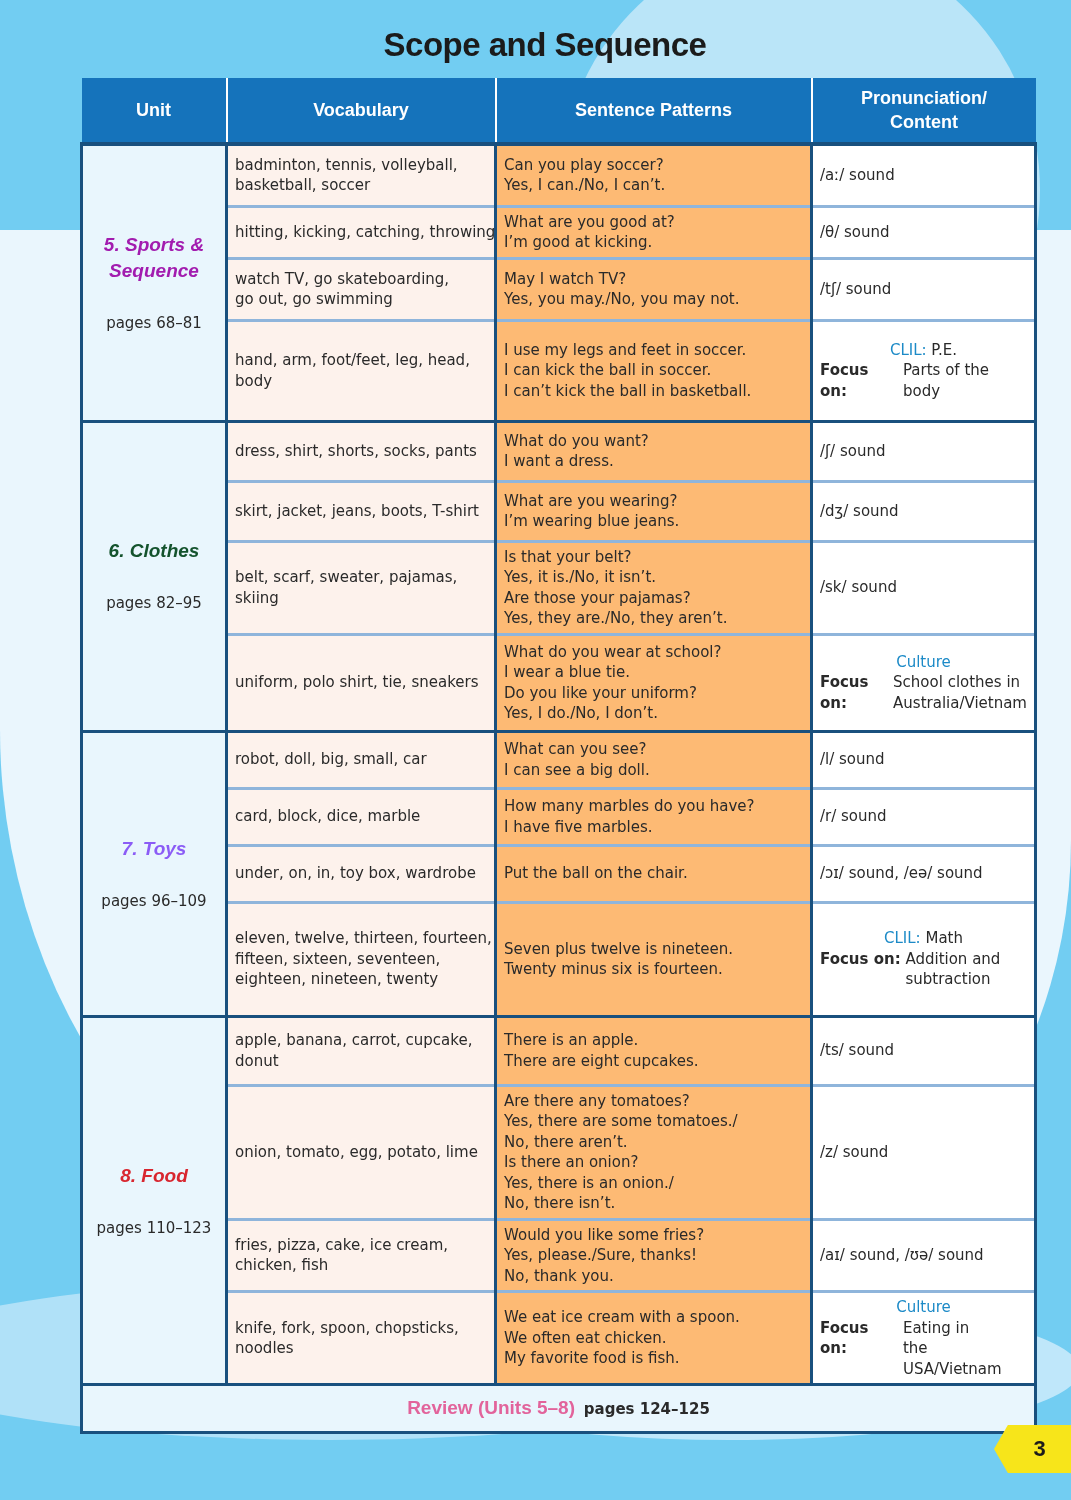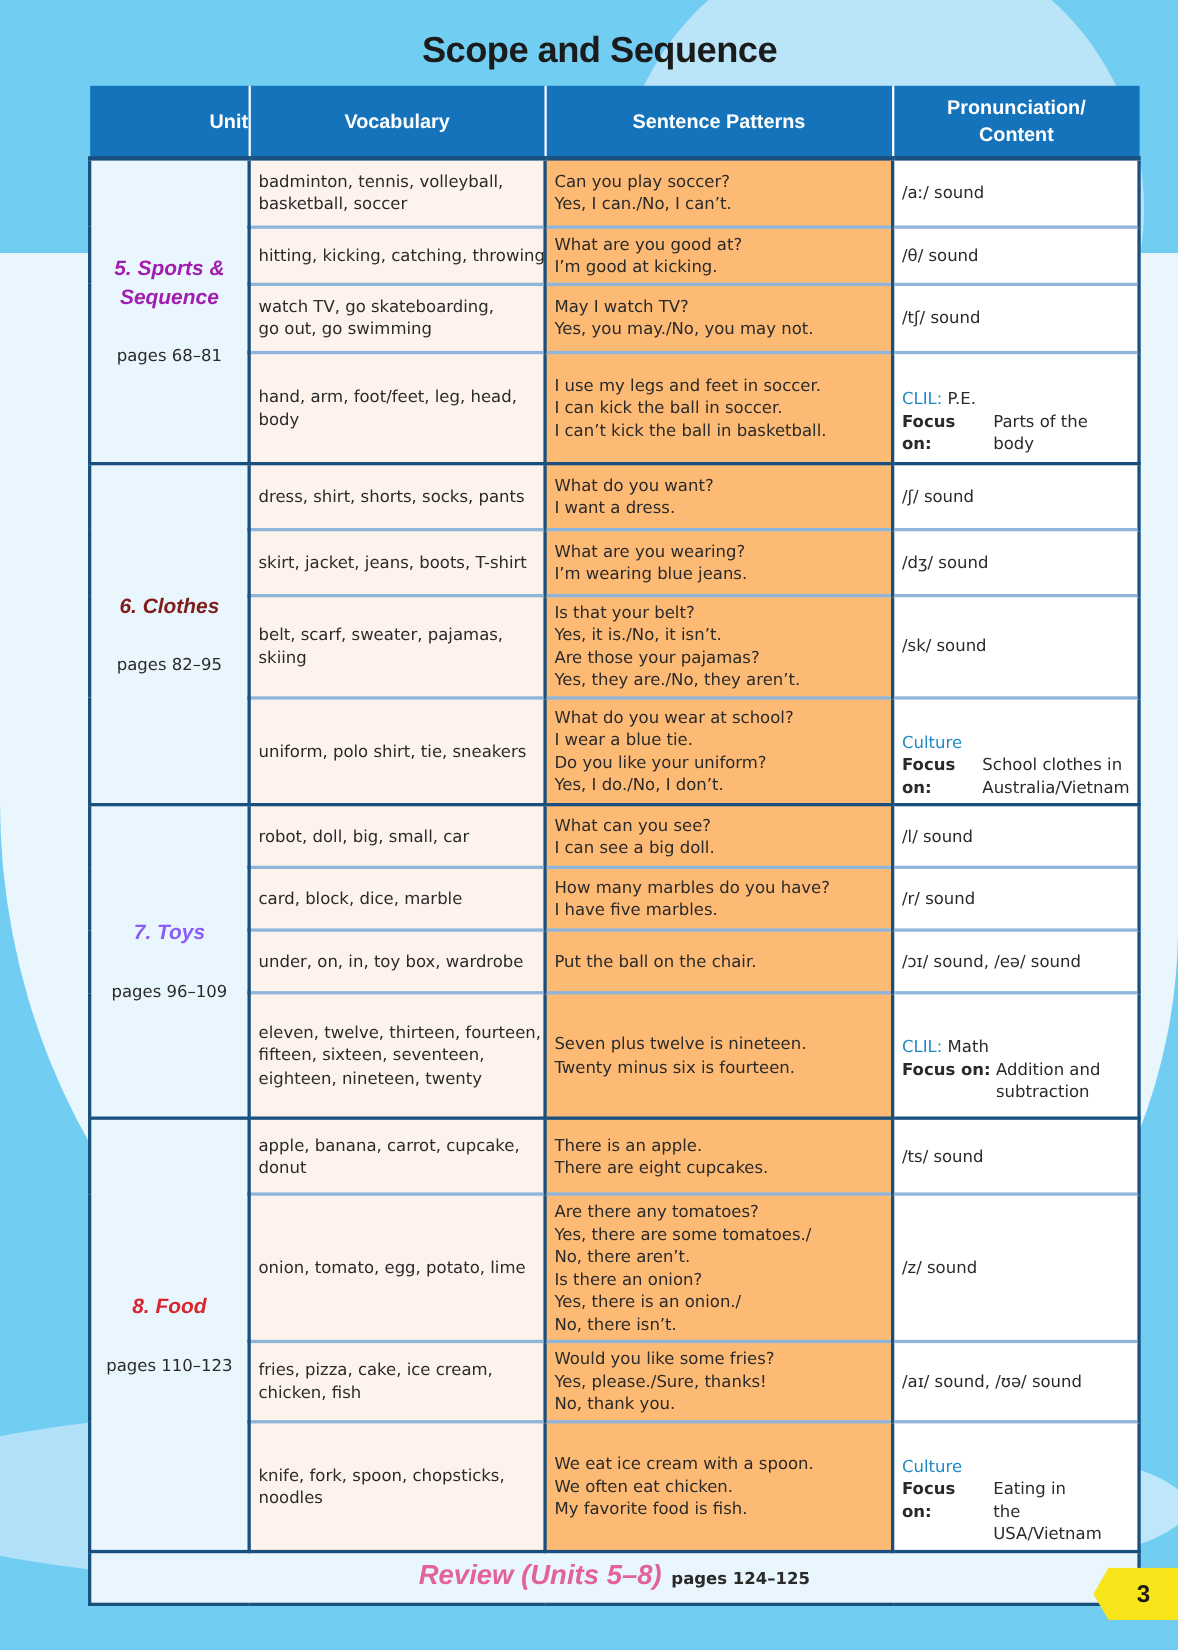--- a/index.html
+++ b/index.html
@@ -26,43 +26,43 @@
     position: absolute; left: 80px; top: 78px; width: 954px;
     border-collapse: collapse; table-layout: fixed;
     font-family: "DejaVu Sans", sans-serif; font-size: 15px; line-height: 20.5px;
   }
   table.scope th {
     background: #1573bb; color: #fff; font-weight: bold; font-size: 18px;
     font-family: "Liberation Sans", sans-serif; height: 66px; line-height: 24px;
     border-left: 2px solid #fff; border-right: 2px solid #fff; border-bottom: 4px solid #19507e;
     text-align: center;
   }
-  table.scope th:first-child { border-left: none; text-align: right; }
+  table.scope th:first-child { border-left: none; }
   table.scope th:last-child { border-right: none; }
 
   td { vertical-align: middle; padding: 4px 7px; color: #2a2a2a; }
   td.unit { background: #e9f6fd; text-align: center; border: 3px solid #19507e; }
   td.vocab { background: #fdf2ec; border-left: 3px solid #19507e; border-right: 3px solid #19507e; }
   td.sent { background: #fdba74; border-right: 3px solid #19507e; }
   td.pron { background: #ffffff; border-right: 3px solid #19507e; }
   tr.sub td.vocab, tr.sub td.sent, tr.sub td.pron { border-top: 3px solid #8fb5db; }
   tr.first td.vocab, tr.first td.sent, tr.first td.pron { border-top: 3px solid #19507e; }
   tr.last td.vocab, tr.last td.sent, tr.last td.pron { border-bottom: 3px solid #19507e; }
 
   .unit-name { font-family: "Liberation Sans", sans-serif; font-weight: bold; font-style: italic; font-size: 19px; line-height: 26px; }
   .unit-pages { font-size: 15px; margin-top: 29px; }
-  .pron .center { text-align: left; margin-top: 25px; }
+  .pron .center { text-align: center; }
   .kicker { color: #1c8ac7; }
   .focus-label { font-weight: bold; }
   .focus-wrap { display: flex; }
   .focus-wrap .val { white-space: pre-line; }
   .line { display: block; white-space: nowrap; }
 
   td.review { background: #e9f6fd; border: 3px solid #19507e; height: 48px; text-align: center; }
-  .review-label { color: #e2639b; font-family: "Liberation Sans", sans-serif; font-weight: bold; font-style: italic; font-size: 25px; }
+  .review-label { color: #e2639b; font-family: "Liberation Sans", sans-serif; font-weight: bold; font-size: 19px; }
   .review-pages { font-size: 15px; font-weight: bold; margin-left: 4px; margin-top: 35px; }
 
   .page-tab {
     position: absolute; left: 994px; top: 1425px; width: 77px; height: 48px;
     background: #f7e51a; clip-path: polygon(18% 0, 100% 0, 100% 100%, 18% 100%, 0 50%);
     display: flex; align-items: center; justify-content: center; padding-left: 14px;
     font-family: "Liberation Sans", sans-serif; font-weight: bold; font-size: 22px; color: #1b1b1b;
   }
 </style>
 </head>
@@ -140,21 +140,21 @@
           <span class="line">I can kick the ball in soccer.</span>
           <span class="line">I can’t kick the ball in basketball.</span>
         </td>
         <td class="pron">
           <div class="center"><span class="kicker">CLIL:</span> <span>P.E.</span></div>
           <div class="focus-wrap"><span class="focus-label">Focus on:</span>&nbsp;<span class="val">Parts of the body</span></div>
         </td>
       </tr>
       <tr class="first" style="height: 60px;">
         <td class="unit" rowspan="4">
-          <div class="unit-name" style="color:#7f1d1d">
+          <div class="unit-name" style="color:#14532d">
             <span class="line">6. Clothes</span>
           </div>
           <div class="unit-pages">pages 82–95</div>
         </td>
         <td class="vocab">
           <span class="line">dress, shirt, shorts, socks, pants</span>
         </td>
         <td class="sent">
           <span class="line">What do you want?</span>
           <span class="line">I want a dress.</span>

